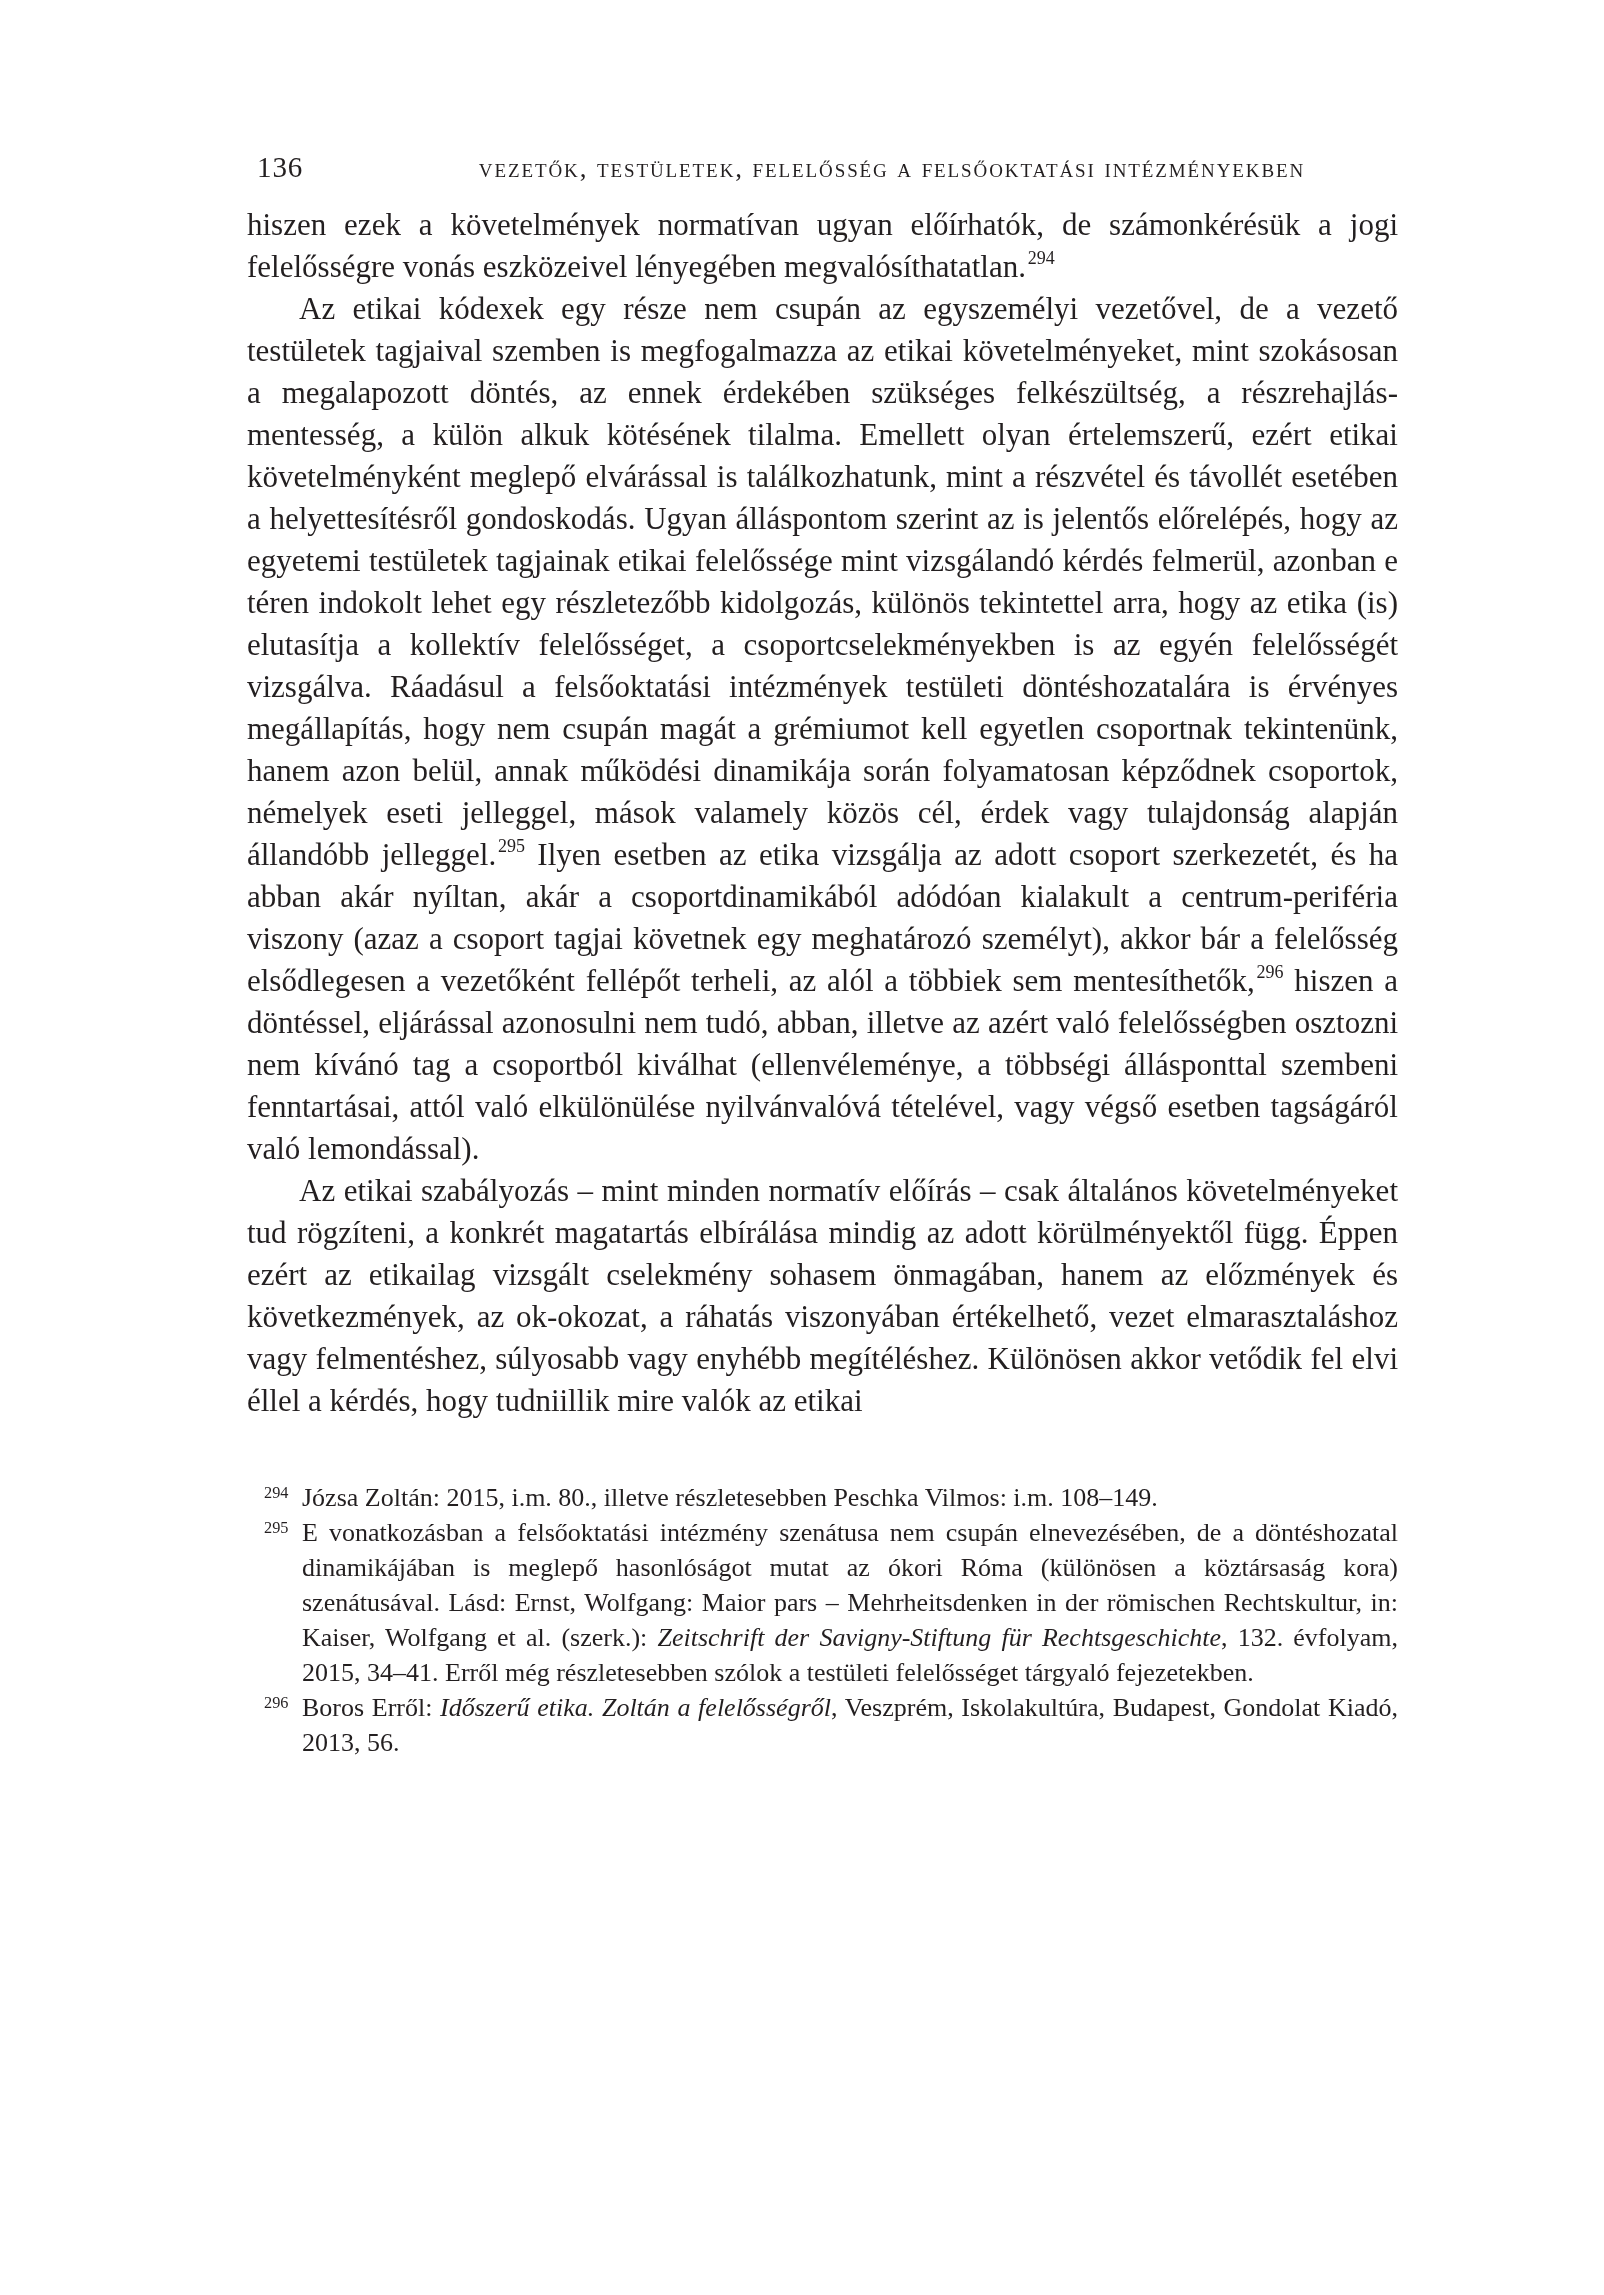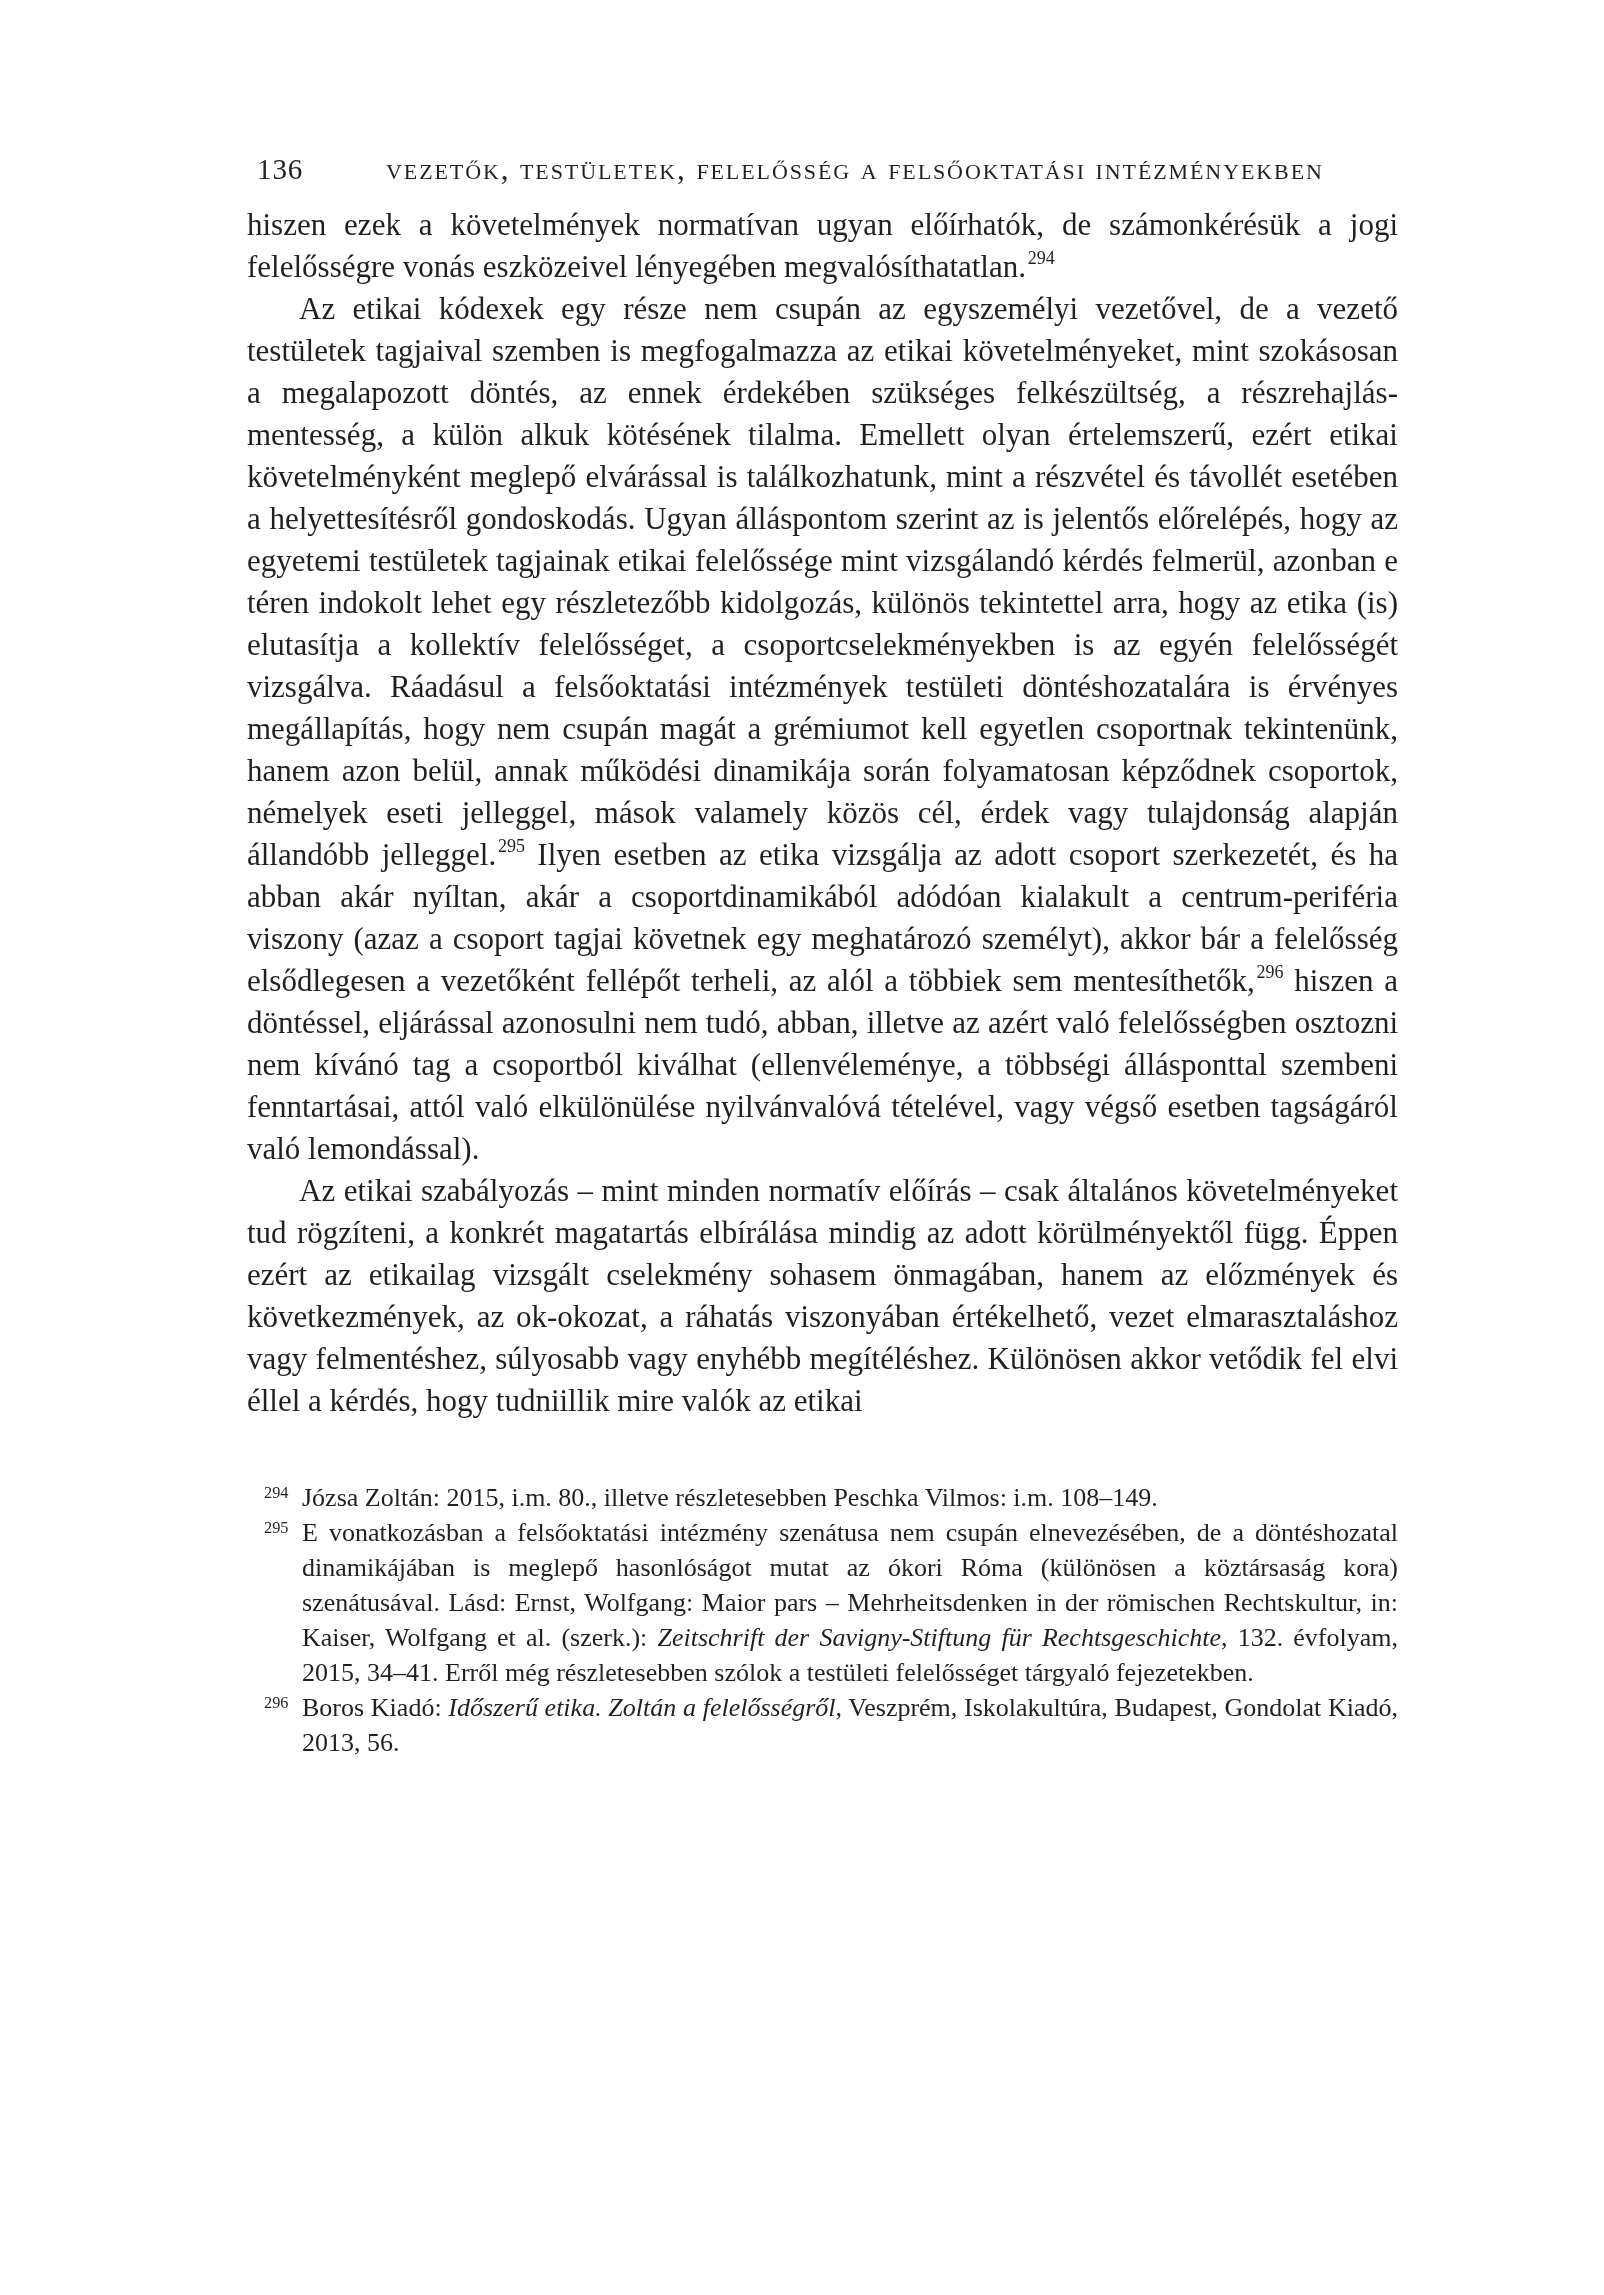--- a/index.html
+++ b/index.html
@@ -31,24 +31,24 @@
     .page-number {
       font-size: 29px;
       width: 129px;
       flex: 0 0 auto;
       font-variant-numeric: oldstyle-nums;
       margin-left: 10px;
     }
     .running-title {
       font-variant: small-caps;
       text-transform: lowercase;
-      font-size: 31px;
+      font-size: 27px;
       letter-spacing: 1.9px;
       white-space: nowrap;
-      text-align: left;
+      text-align: center;
       flex: 1 1 auto;
     }
     .body-text {
       margin-top: 15px;
       font-size: 31px;
       line-height: 42px;
       text-align: justify;
       hyphens: manual;
     }
     .body-text p {
@@ -109,18 +109,18 @@
     <div class="footnote">
       <span class="fn-num">294</span>
       <span class="fn-body"><span>Józsa Zoltán: 2015, i.m. 80., illetve részletesebben Peschka Vilmos: i.m. 108–149.</span></span>
     </div>
     <div class="footnote">
       <span class="fn-num">295</span>
       <span class="fn-body"><span>E vonatkozásban a felsőoktatási intézmény szenátusa nem csupán elnevezésében, de a döntéshozatal dinamikájában is meglepő hasonlóságot mutat az ókori Róma (különösen a köztársaság kora) szenátusával. Lásd: Ernst, Wolfgang: Maior pars – Mehrheitsdenken in der römischen Rechtskultur, in: Kaiser, Wolfgang et al. (szerk.): </span><em>Zeitschrift der Savigny-Stiftung für Rechtsgeschichte</em><span>, 132. évfolyam, 2015, 34–41. Erről még részletesebben szólok a testületi felelősséget tárgyaló fejezetekben.</span></span>
     </div>
     <div class="footnote">
       <span class="fn-num">296</span>
-      <span class="fn-body"><span>Boros Kiadó: </span><em>Időszerű etika. Zoltán a felelősségről</em><span>, Veszprém, Iskolakultúra, Budapest, Gondolat Kiadó, 2013, 56.</span></span>
+      <span class="fn-body"><span>Boros Erről: </span><em>Időszerű etika. Zoltán a felelősségről</em><span>, Veszprém, Iskolakultúra, Budapest, Gondolat Kiadó, 2013, 56.</span></span>
     </div>
   </div>
 
 </div>
 
 
 </body></html>

